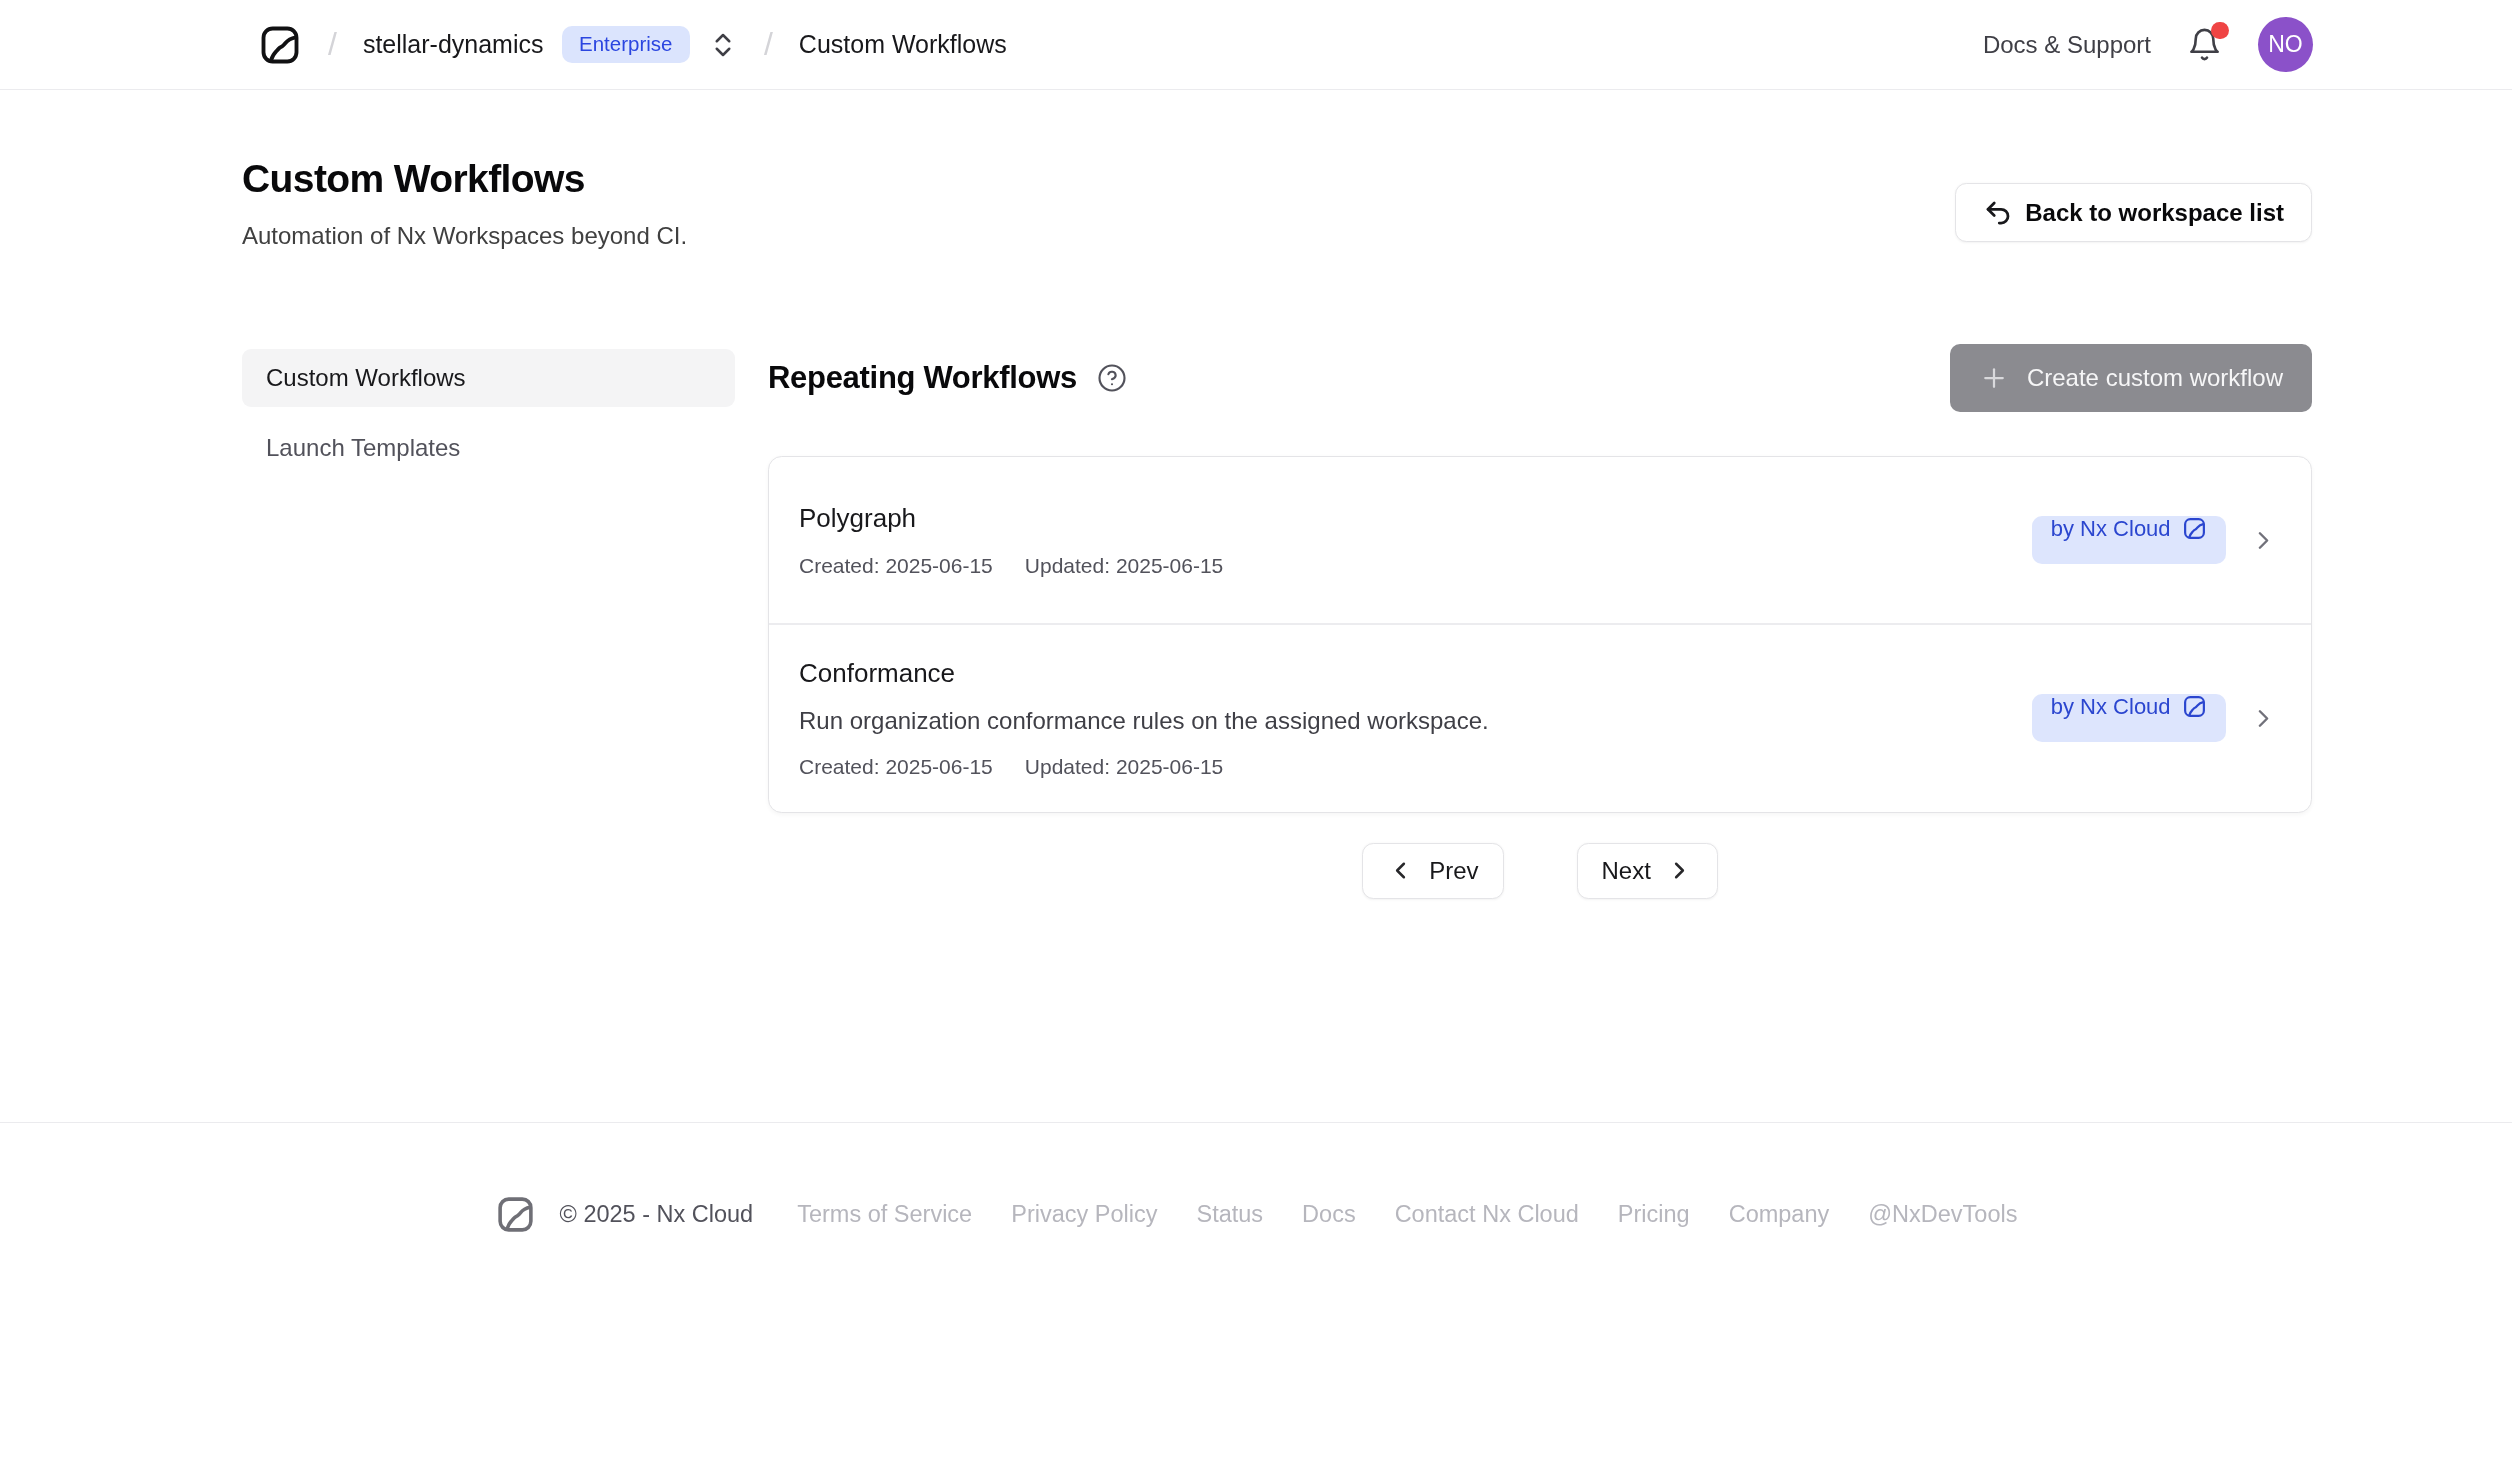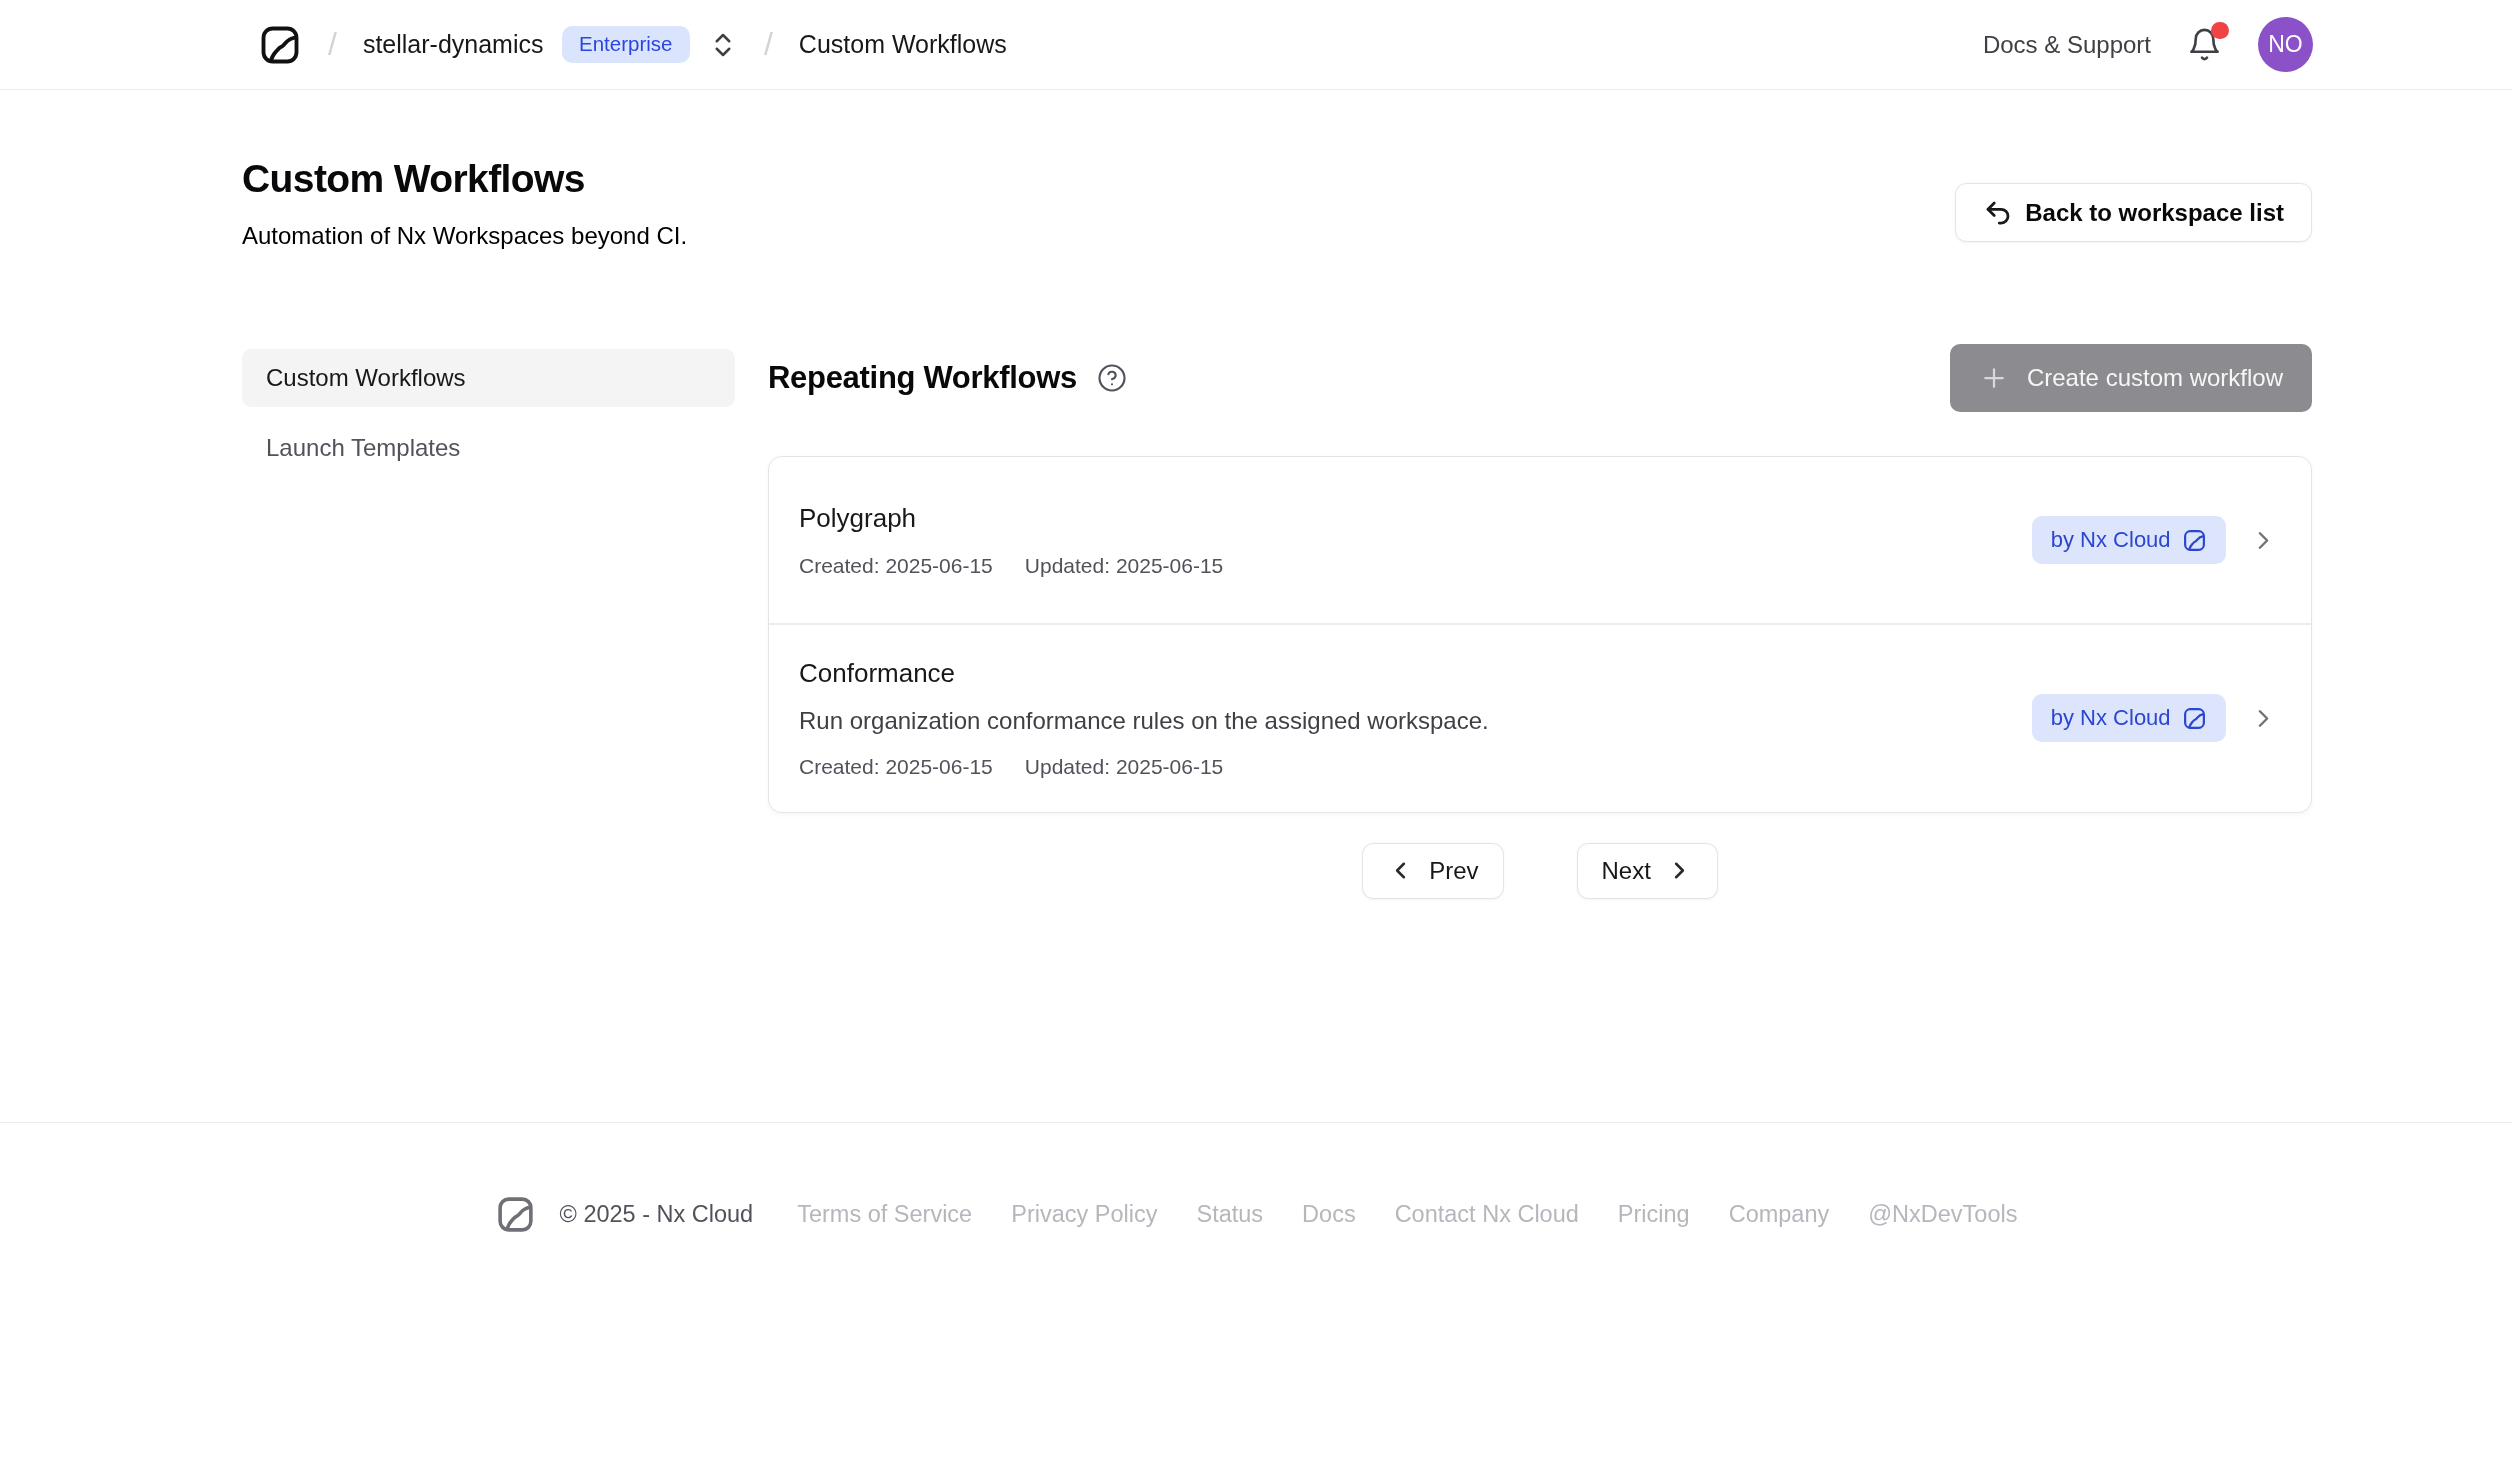--- a/index.html
+++ b/index.html
@@ -48,21 +48,21 @@
     background: #8b51c9; color: #fff;
     display: flex; align-items: center; justify-content: center;
     font-size: 23px; font-weight: 500; cursor: pointer;
   }
 
   
   .content { padding: 0 200px 223px 242px; }
 
   .page-head { display: flex; justify-content: space-between; align-items: flex-start; margin-top: 67px; }
   .page-title { font-size: 39px; font-weight: 700; letter-spacing: -0.6px; color: #09090b; }
-  .page-subtitle { font-size: 24px; color: #000000; margin-top: 21px; }
+  .page-subtitle { font-size: 24px; color: #404040; margin-top: 21px; }
   .back-btn {
     margin-top: 26px;
     height: 59px; display: flex; align-items: center; gap: 12px;
     background: #fff; border: 1.5px solid #e4e4e7; border-radius: 11.4px;
     padding: 0 27px;
     font-family: inherit; font-size: 24px; font-weight: 700; color: #09090b;
     cursor: pointer; box-shadow: 0 0.8px 2.3px rgba(0,0,0,.05);
   }
   .back-icon { width: 30px; height: 30px; color: #18181b; }
 
@@ -97,21 +97,21 @@
   }
   .wf-row {
     display: flex; align-items: center; justify-content: space-between;
     padding: 33px 33px 33px 30px; min-height: 166px; cursor: pointer;
   }
   .wf-name { font-size: 26px; font-weight: 500; color: #18181b; }
   .wf-desc { font-size: 24px; color: #3f3f46; margin-top: 18px; }
   .wf-meta { display: flex; gap: 32px; font-size: 21px; color: #52525b; margin-top: 20px; }
   .wf-right { display: flex; align-items: center; gap: 23px; }
   .by-badge {
-    height: 48px; display: flex; align-items: center; gap: 11.4px;
+    height: 48px; display: flex; gap: 11.4px;
     background: #dde5fd; color: #2b46cf;
     border-radius: 10px; padding: 0 19px;
     font-size: 22px; font-weight: 500; cursor: pointer;
   }
   .badge-logo { width: 25px; height: 25px; color: #2b46cf; }
   .row-chevron { width: 29px; height: 29px; color: #71717a; }
   .card-divider { height: 1.5px; background: #ececef; }
 
   .pagination { display: flex; justify-content: center; gap: 73px; margin-top: 30px; }
   .page-btn {

